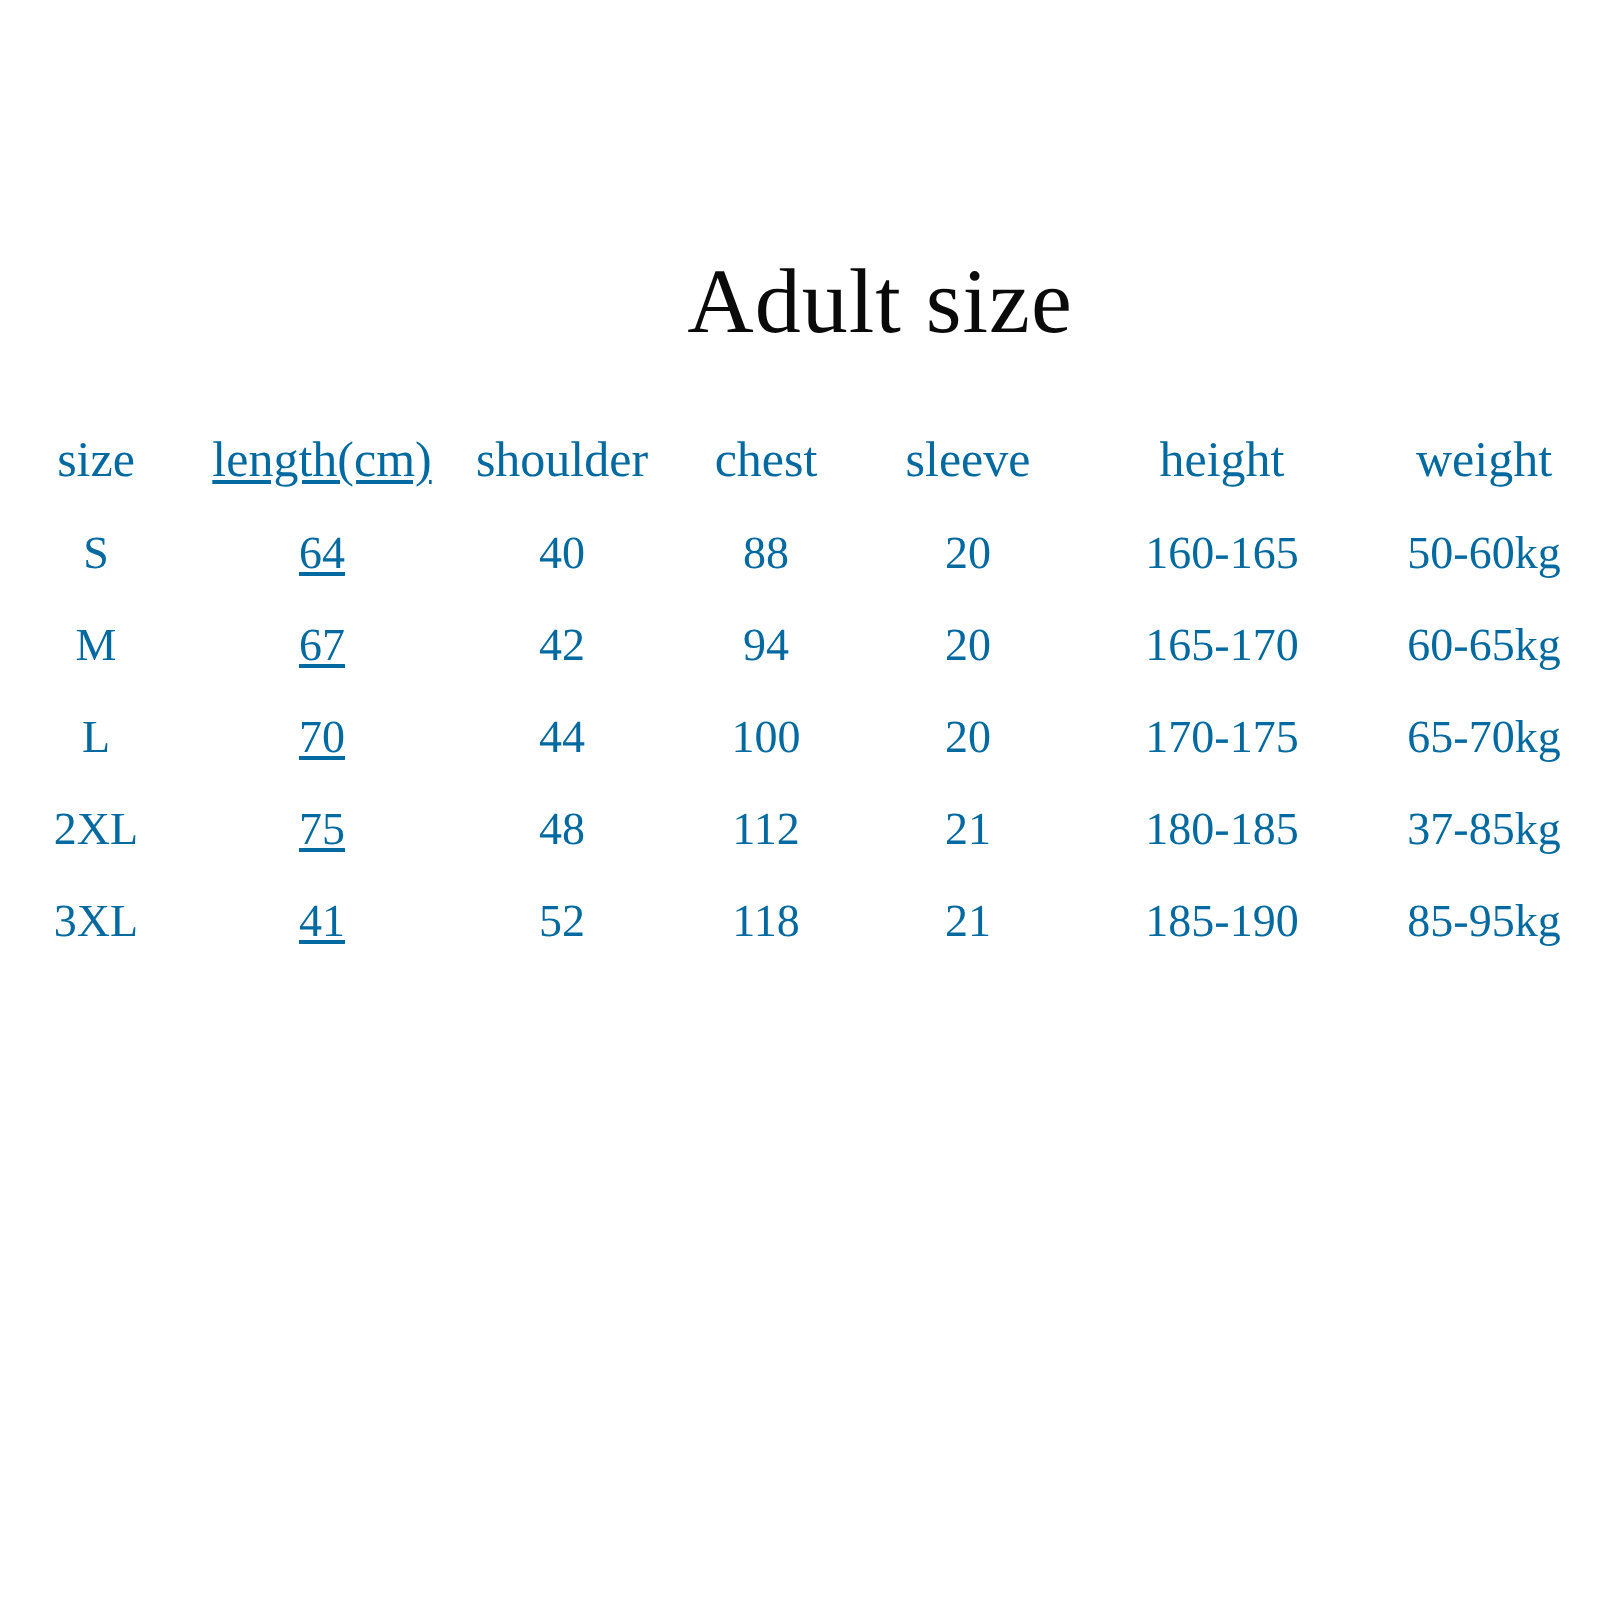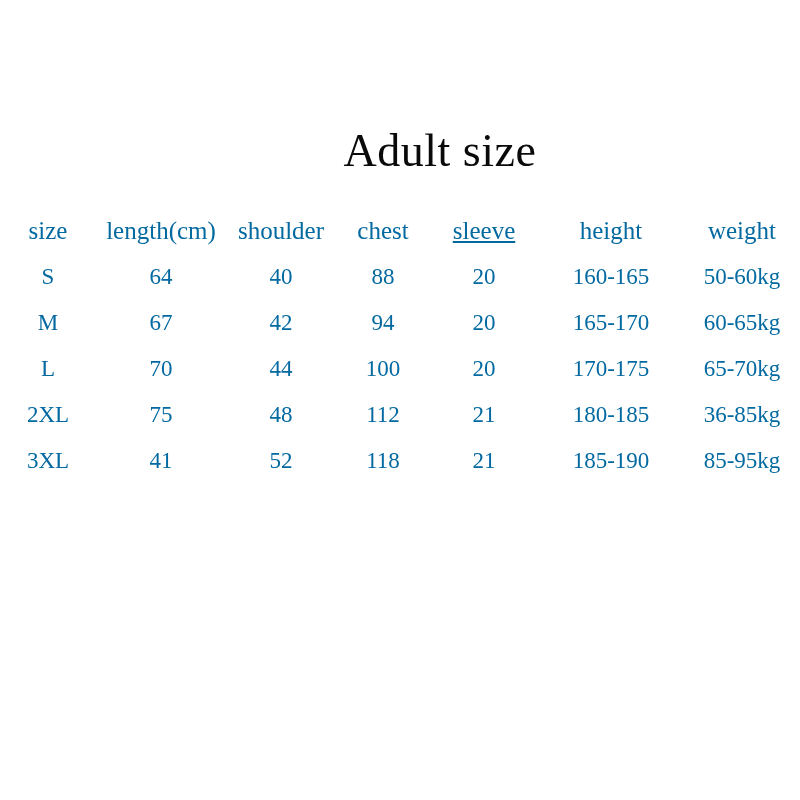--- a/index.html
+++ b/index.html
@@ -67,31 +67,31 @@
   }
   tbody tr {
     height: 46px;
   }
   tbody td {
     font-size: 23px;
     vertical-align: middle;
   }
   
   .col-size    { width: 96px; }
-  .col-length  { width: 130px; }
+  .col-length  { width: 130px; text-decoration: underline; }
   .col-shoulder{ width: 110px; }
   .col-chest   { width: 94px; }
   .col-sleeve  { width: 108px; }
   .col-height  { width: 146px; }
   .col-weight  { width: 116px; }
 
   
   th.col-size   { text-align: center; }
   td.col-size   { text-align: center; }
-  th.col-sleeve { text-align: center; text-decoration: underline; }
+  th.col-sleeve { text-align: center; }
   th.col-height { text-align: left; padding-left: 8px; }
   td.col-height { text-align: center; }
   th.col-weight { text-align: left; padding-left: 4px; }
   td.col-weight { text-align: center; }
   th.col-length { text-align: center; }
   th.col-shoulder { text-align: center; }
   th.col-chest  { text-align: center; }
 </style>
 </head>
 <body>
@@ -141,21 +141,21 @@
           <td class="col-height">170-175</td>
           <td class="col-weight">65-70kg</td>
         </tr>
         <tr>
           <td class="col-size">2XL</td>
           <td class="col-length">75</td>
           <td class="col-shoulder">48</td>
           <td class="col-chest">112</td>
           <td class="col-sleeve">21</td>
           <td class="col-height">180-185</td>
-          <td class="col-weight">36-85kg</td>
+          <td class="col-weight">37-85kg</td>
         </tr>
         <tr>
           <td class="col-size">3XL</td>
           <td class="col-length">41</td>
           <td class="col-shoulder">52</td>
           <td class="col-chest">118</td>
           <td class="col-sleeve">21</td>
           <td class="col-height">185-190</td>
           <td class="col-weight">85-95kg</td>
         </tr>

